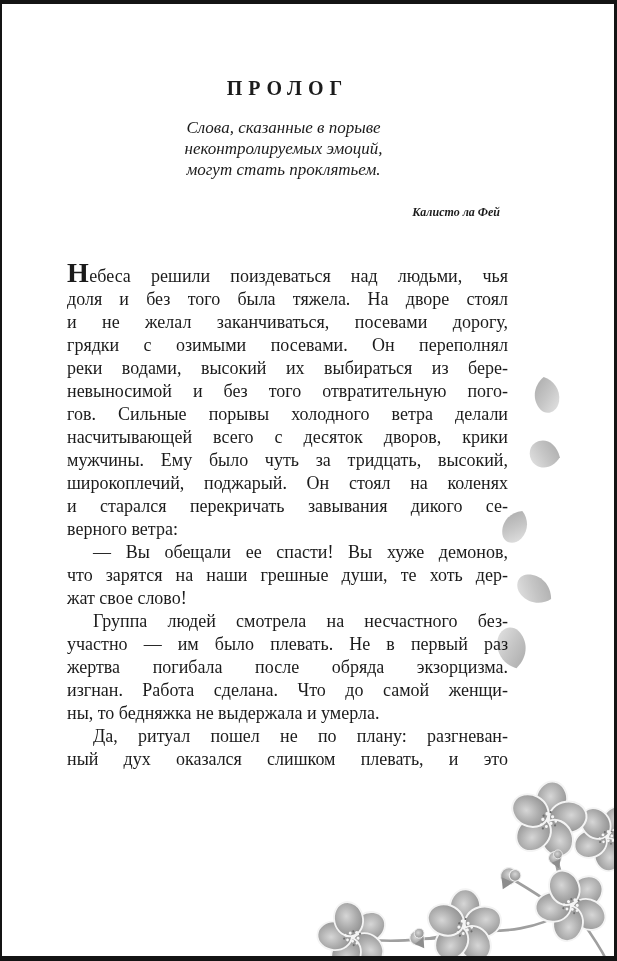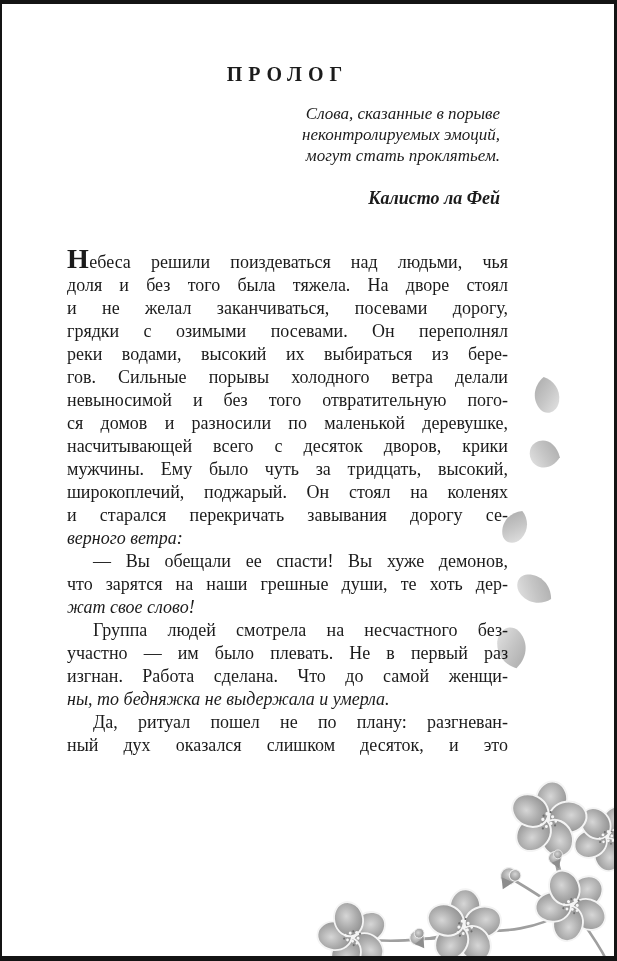--- a/index.html
+++ b/index.html
@@ -14,43 +14,42 @@
     font-family:"Liberation Serif","DejaVu Serif",serif;
     overflow:hidden;
   }
   .frame{
     position:absolute;inset:0;pointer-events:none;z-index:30;
     border-style:solid;border-color:var(--frame);
     border-width:4px 3px 5px 2px;
   }
   .content{
     position:relative;z-index:5;
-    width:441px;margin-left:67px;padding-top:44px;
+    width:441px;margin-left:67px;padding-top:76px;
     color:var(--ink);
-    margin-top:18px;
   }
   .title{
     margin:0;font-size:20px;line-height:24px;font-weight:700;
     letter-spacing:6px;text-align:center;color:var(--ink);
   }
   .epigraph{
-    margin-top:17px;padding-right:8px;text-align:right;
+    margin-top:17px;padding-right:8px;text-align:center;
     font-style:italic;font-size:17px;line-height:21px;
   }
   .attribution{
     margin-top:23px;padding-right:8px;text-align:right;
-    font-style:italic;font-weight:700;font-size:18px;line-height:18px;
+    font-style:italic;font-weight:700;font-size:12px;line-height:18px;
   }
   .bodytext{
     margin-top:44px;font-size:18px;line-height:23px;
   }
   .line{
     text-align:justify;text-align-last:justify;white-space:nowrap;
   }
-  .line.final{text-align-last:left;font-style:italic;}
+  .line.final{text-align-last:left;}
   .line.indent{text-indent:26px;}
   .dropcap{
     font-size:28px;font-weight:700;line-height:0;letter-spacing:0.5px;
   }
   .petals-overlay{
     position:absolute;left:470px;top:358px;z-index:2;pointer-events:none;
   }
   .flowers-overlay{
     position:absolute;right:0;bottom:0;z-index:1;pointer-events:none;
   }
@@ -117,37 +116,37 @@
   </div>
 
   <div class="attribution">Калисто ла Фей</div>
 
   <div class="bodytext">
       <div class="line"><span class="dropcap">Н</span>ебеса решили поиздеваться над людьми, чья</div>
       <div class="line">доля и без того была тяжела. На дворе стоял</div>
       <div class="line">и не желал заканчиваться, посевами дорогу,</div>
       <div class="line">грядки с озимыми посевами. Он переполнял</div>
       <div class="line">реки водами, высокий их выбираться из бере-</div>
+      <div class="line">невыносимой и без того отвратительную пого-</div>
       <div class="line">гов. Сильные порывы холодного ветра делали</div>
-      <div class="line">невыносимой и без того отвратительную пого-</div>
-      <div class="line">ся домов и разносили по маленькой деревушке,</div>
       <div class="line">насчитывающей всего с десяток дворов, крики</div>
       <div class="line">мужчины. Ему было чуть за тридцать, высокий,</div>
       <div class="line">широкоплечий, поджарый. Он стоял на коленях</div>
-      <div class="line">и старался перекричать завывания дорогу се-</div>
+      <div class="line">и старался перекричать завывания дикого се-</div>
       <div class="line final">верного ветра:</div>
       <div class="line indent">— Вы обещали ее спасти! Вы хуже демонов,</div>
       <div class="line">что зарятся на наши грешные души, те хоть дер-</div>
       <div class="line final">жат свое слово!</div>
       <div class="line indent">Группа людей смотрела на несчастного без-</div>
       <div class="line">участно — им было плевать. Не в первый раз</div>
+      <div class="line">жертва погибала после обряда экзорцизма.</div>
       <div class="line">изгнан. Работа сделана. Что до самой женщи-</div>
       <div class="line final">ны, то бедняжка не выдержала и умерла.</div>
       <div class="line indent">Да, ритуал пошел не по плану: разгневан-</div>
-      <div class="line">ный дух оказался слишком десяток, и это</div>
+      <div class="line">ный дух оказался слишком плевать, и это</div>
     </div>
 </div>
 
 <svg class="petals-overlay" width="147" height="360" viewBox="0 0 147 360">
   <g transform="translate(60,22) rotate(-12)">
       <use href="#fpetal"></use>
     </g>
   <g transform="translate(92,84) rotate(98) scale(1.1,0.85)">
       <use href="#fpetal"></use>
     </g>

